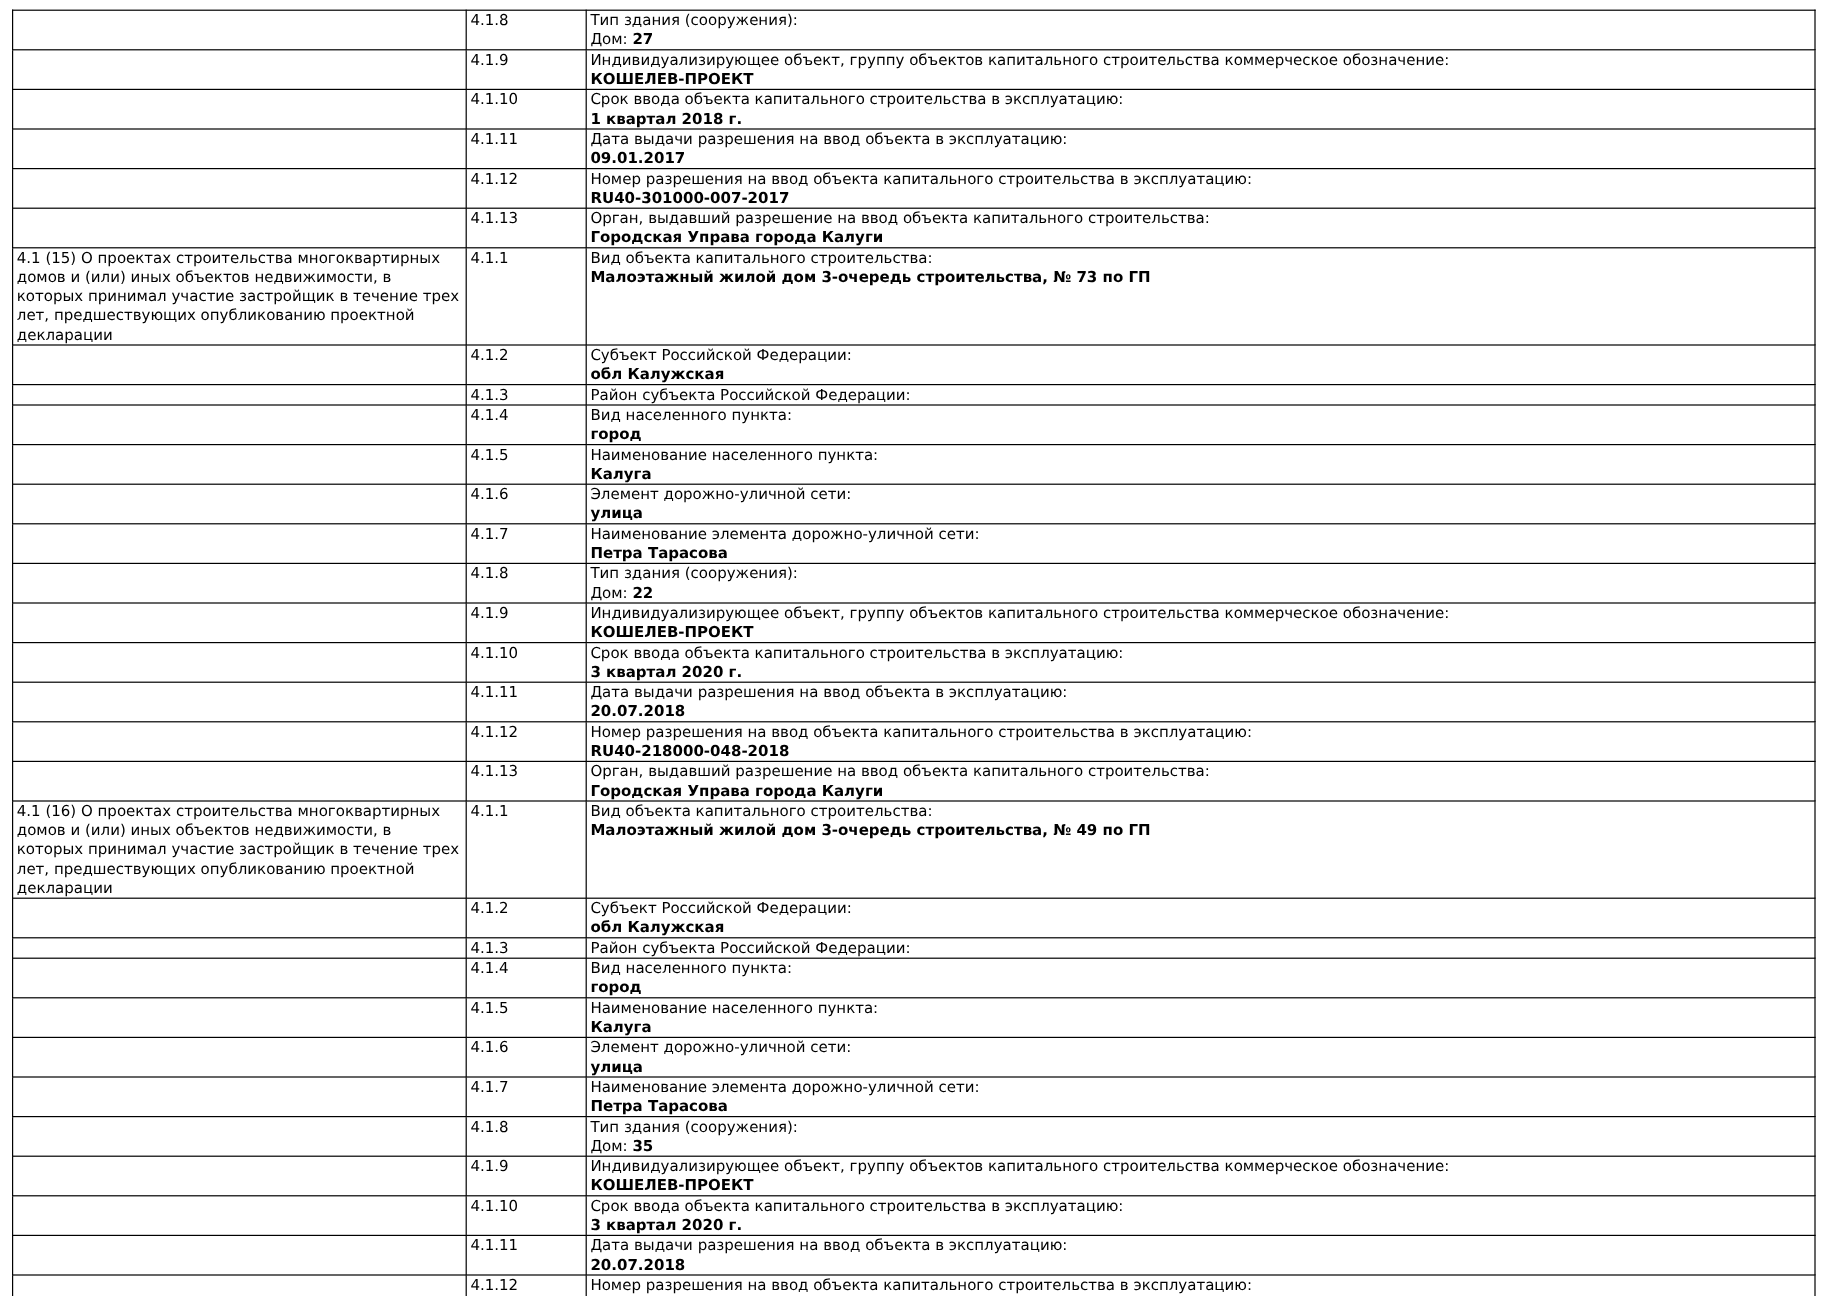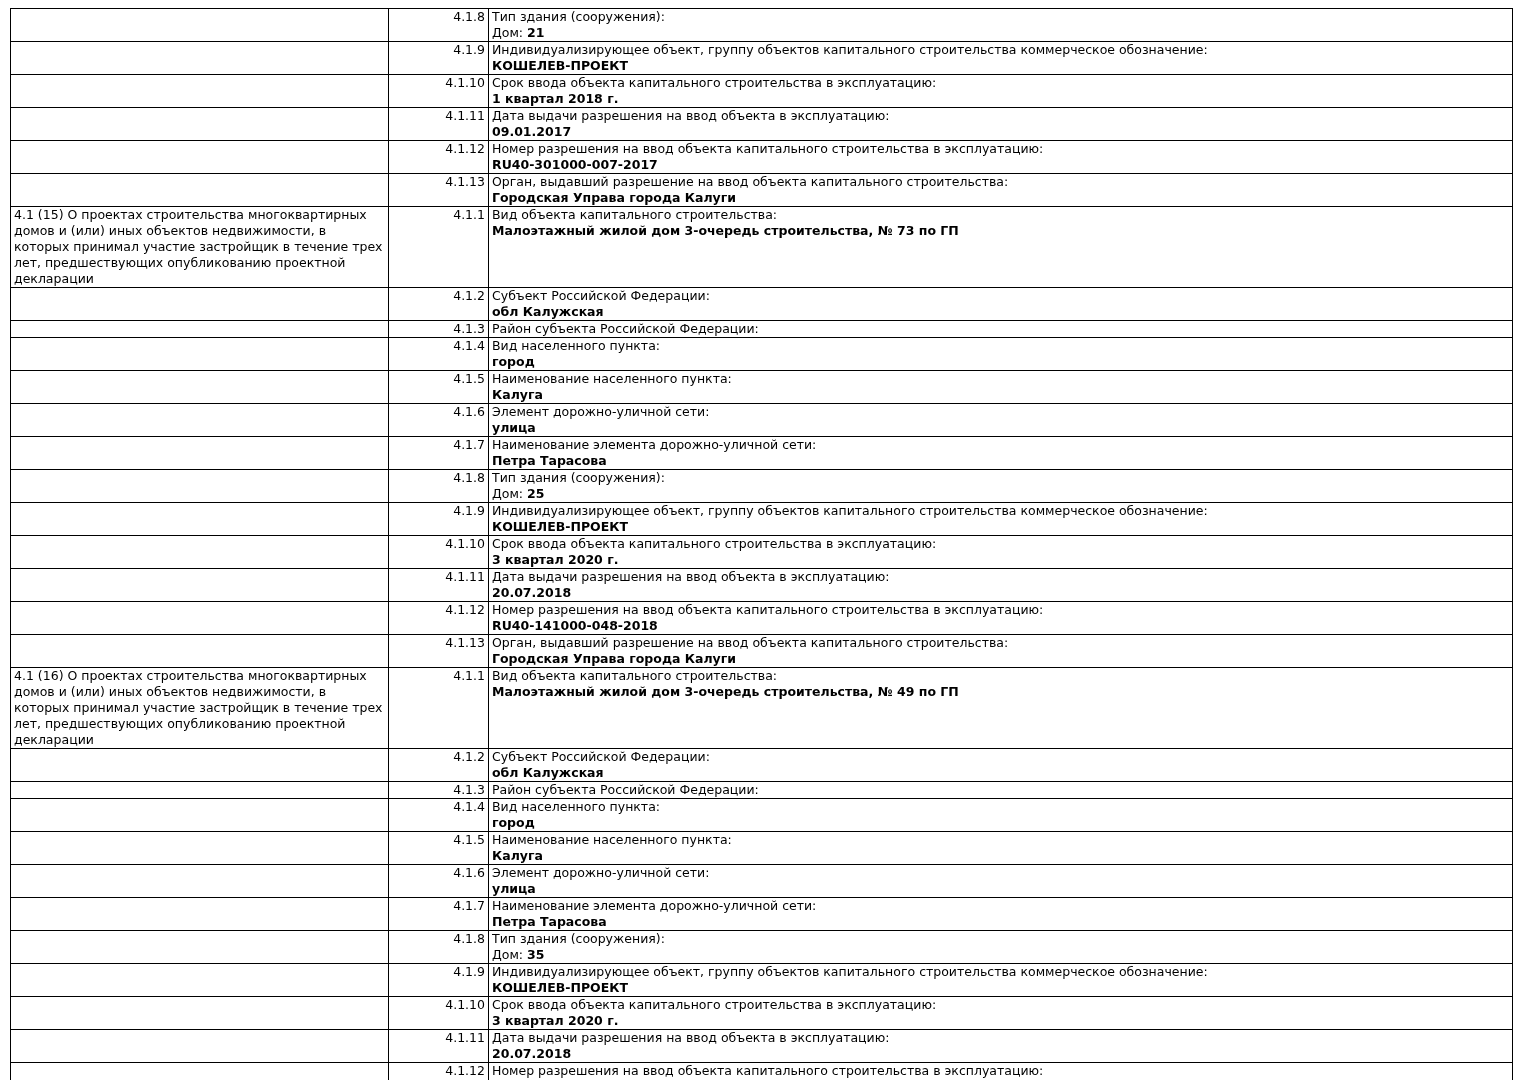--- a/index.html
+++ b/index.html
@@ -28,21 +28,20 @@
     vertical-align: top;
     padding: 0 3px;
     line-height: 16px;
     word-wrap: break-word;
   }
   col.c-section { width: 378px; }
   col.c-num     { width: 100px; }
   col.c-field   { width: 1024px; }
   td.num-cell {
     vertical-align: middle;
-    text-align: right;
   }
   td.section-cell {
     vertical-align: top;
     margin-top: 16px;
   }
   .bold { font-weight: bold; }
 </style>
 </head>
 <body>
 
@@ -52,21 +51,21 @@
       <col class="c-section">
       <col class="c-num">
       <col class="c-field">
     </colgroup>
     <tbody>
         <tr>
           <td class="section-cell"></td>
           <td class="num-cell">4.1.8</td>
           <td class="field-cell">
             <div>Тип здания (сооружения):</div>
-            <div><span>Дом: </span><span class="bold">21</span></div>
+            <div><span>Дом: </span><span class="bold">27</span></div>
           </td>
         </tr>
         <tr>
           <td class="section-cell"></td>
           <td class="num-cell">4.1.9</td>
           <td class="field-cell">
             <div>Индивидуализирующее объект, группу объектов капитального строительства коммерческое обозначение:</div>
             <div><span class="bold">КОШЕЛЕВ-ПРОЕКТ</span></div>
           </td>
         </tr>
@@ -155,21 +154,21 @@
           <td class="field-cell">
             <div>Наименование элемента дорожно-уличной сети:</div>
             <div><span class="bold">Петра Тарасова</span></div>
           </td>
         </tr>
         <tr>
           <td class="section-cell"></td>
           <td class="num-cell">4.1.8</td>
           <td class="field-cell">
             <div>Тип здания (сооружения):</div>
-            <div><span>Дом: </span><span class="bold">25</span></div>
+            <div><span>Дом: </span><span class="bold">22</span></div>
           </td>
         </tr>
         <tr>
           <td class="section-cell"></td>
           <td class="num-cell">4.1.9</td>
           <td class="field-cell">
             <div>Индивидуализирующее объект, группу объектов капитального строительства коммерческое обозначение:</div>
             <div><span class="bold">КОШЕЛЕВ-ПРОЕКТ</span></div>
           </td>
         </tr>
@@ -187,21 +186,21 @@
           <td class="field-cell">
             <div>Дата выдачи разрешения на ввод объекта в эксплуатацию:</div>
             <div><span class="bold">20.07.2018</span></div>
           </td>
         </tr>
         <tr>
           <td class="section-cell"></td>
           <td class="num-cell">4.1.12</td>
           <td class="field-cell">
             <div>Номер разрешения на ввод объекта капитального строительства в эксплуатацию:</div>
-            <div><span class="bold">RU40-141000-048-2018</span></div>
+            <div><span class="bold">RU40-218000-048-2018</span></div>
           </td>
         </tr>
         <tr>
           <td class="section-cell"></td>
           <td class="num-cell">4.1.13</td>
           <td class="field-cell">
             <div>Орган, выдавший разрешение на ввод объекта капитального строительства:</div>
             <div><span class="bold">Городская Управа города Калуги</span></div>
           </td>
         </tr>

